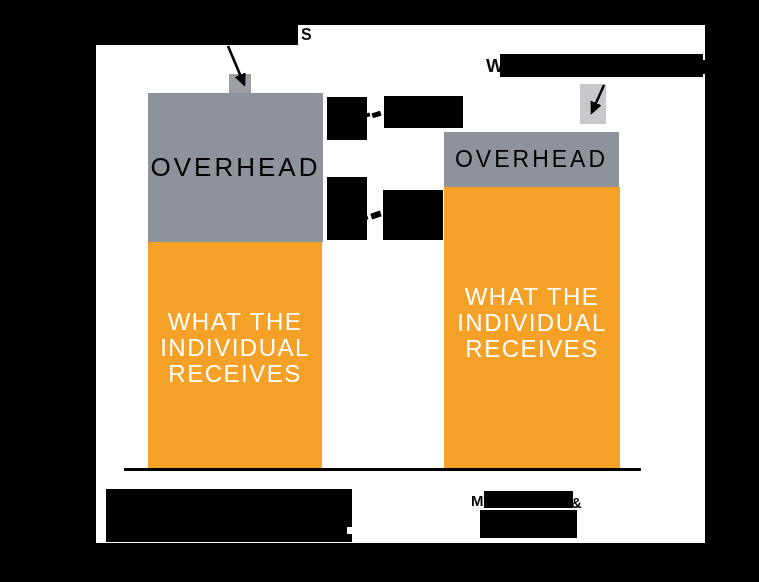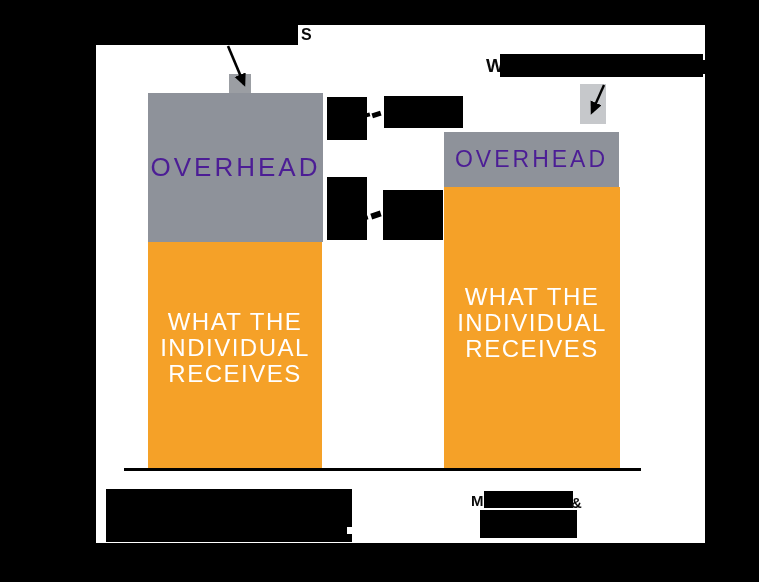--- a/index.html
+++ b/index.html
@@ -4,21 +4,21 @@
 <style>
   html,body{margin:0;padding:0;background:#000;}
   .canvas{position:relative;width:759px;height:582px;background:#000;overflow:hidden;
           font-family:"Liberation Sans","DejaVu Sans",sans-serif;}
   .abs{position:absolute;}
   .card{background:#ffffff;}
   .blk{background:#000000;}
   .bar{display:flex;align-items:center;justify-content:center;text-align:center;}
   .bar-gray{background:#8e929a;}
   .bar-orange{background:#f5a128;}
-  .bar-label{color:#4c1d95;font-weight:300;letter-spacing:3px;}
+  .bar-label{color:#000000;font-weight:300;letter-spacing:3px;}
   .receives{color:#ffffff;font-weight:300;letter-spacing:1.5px;line-height:26px;font-size:24px;}
   .frag{color:#0a0a0a;font-weight:bold;line-height:1;}
   .smudge{position:absolute;}
   svg{position:absolute;overflow:visible;}
 </style>
 </head>
 <body>
 
 <div class="canvas">
 

